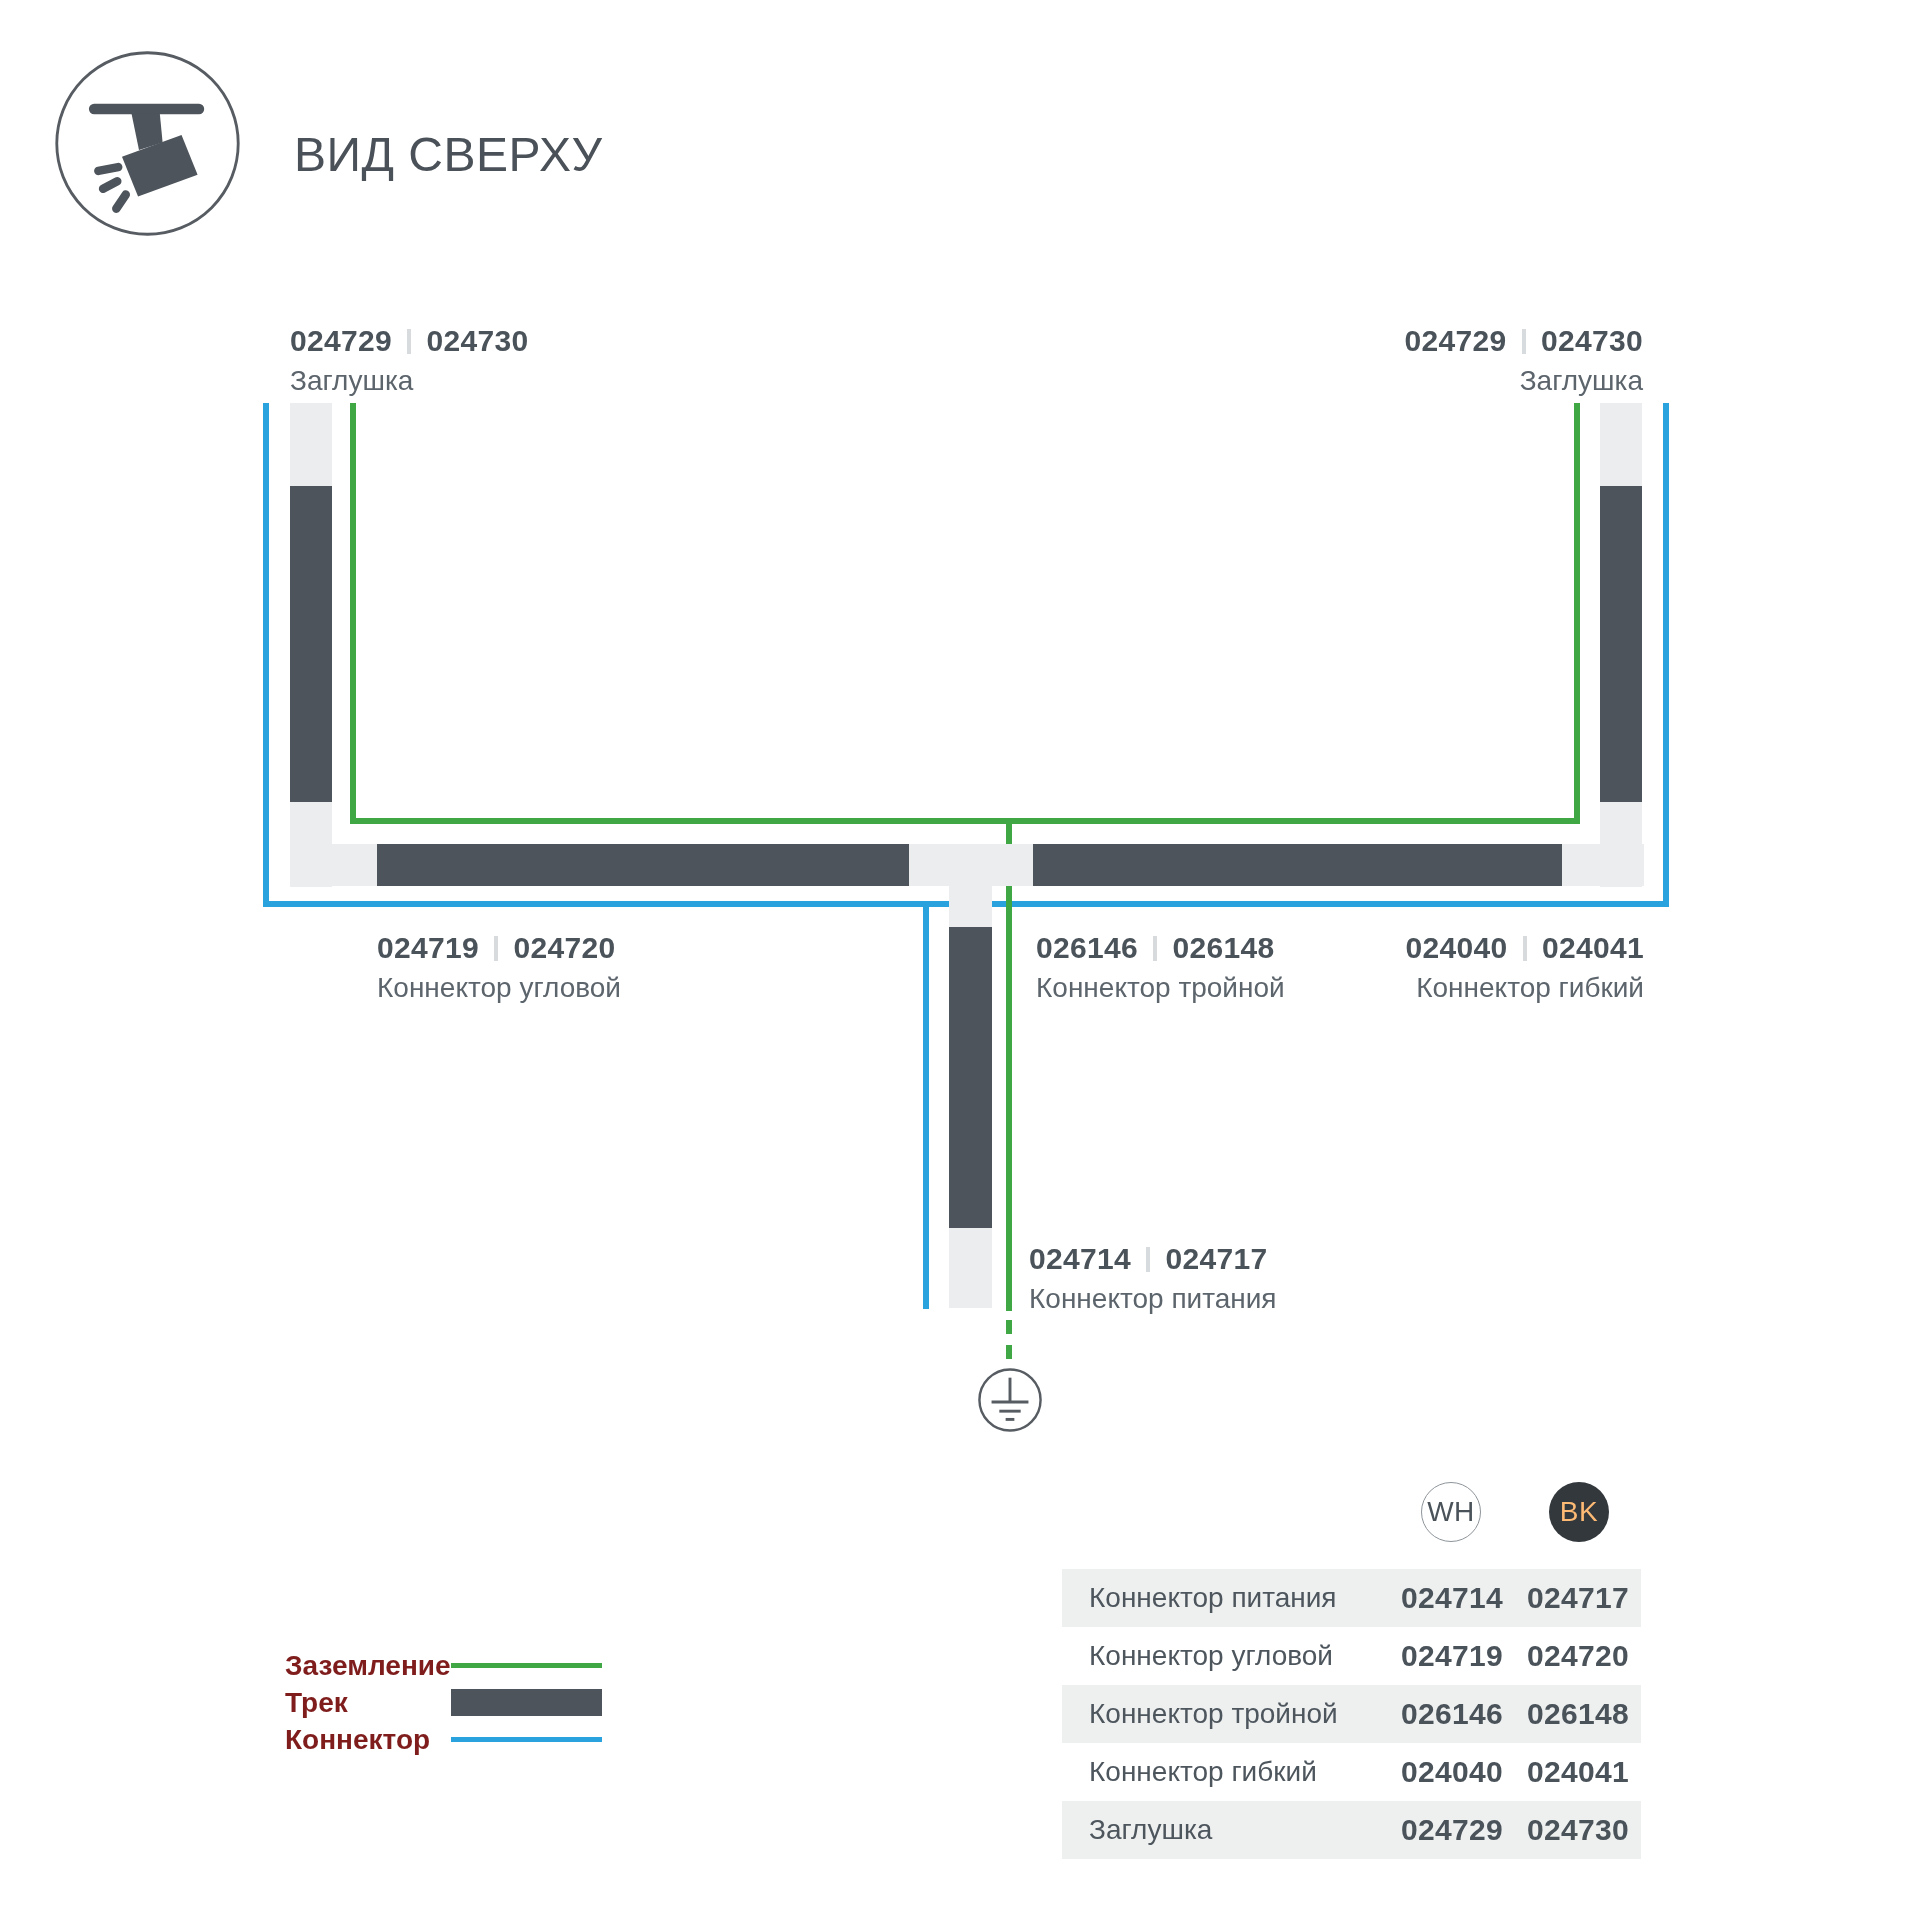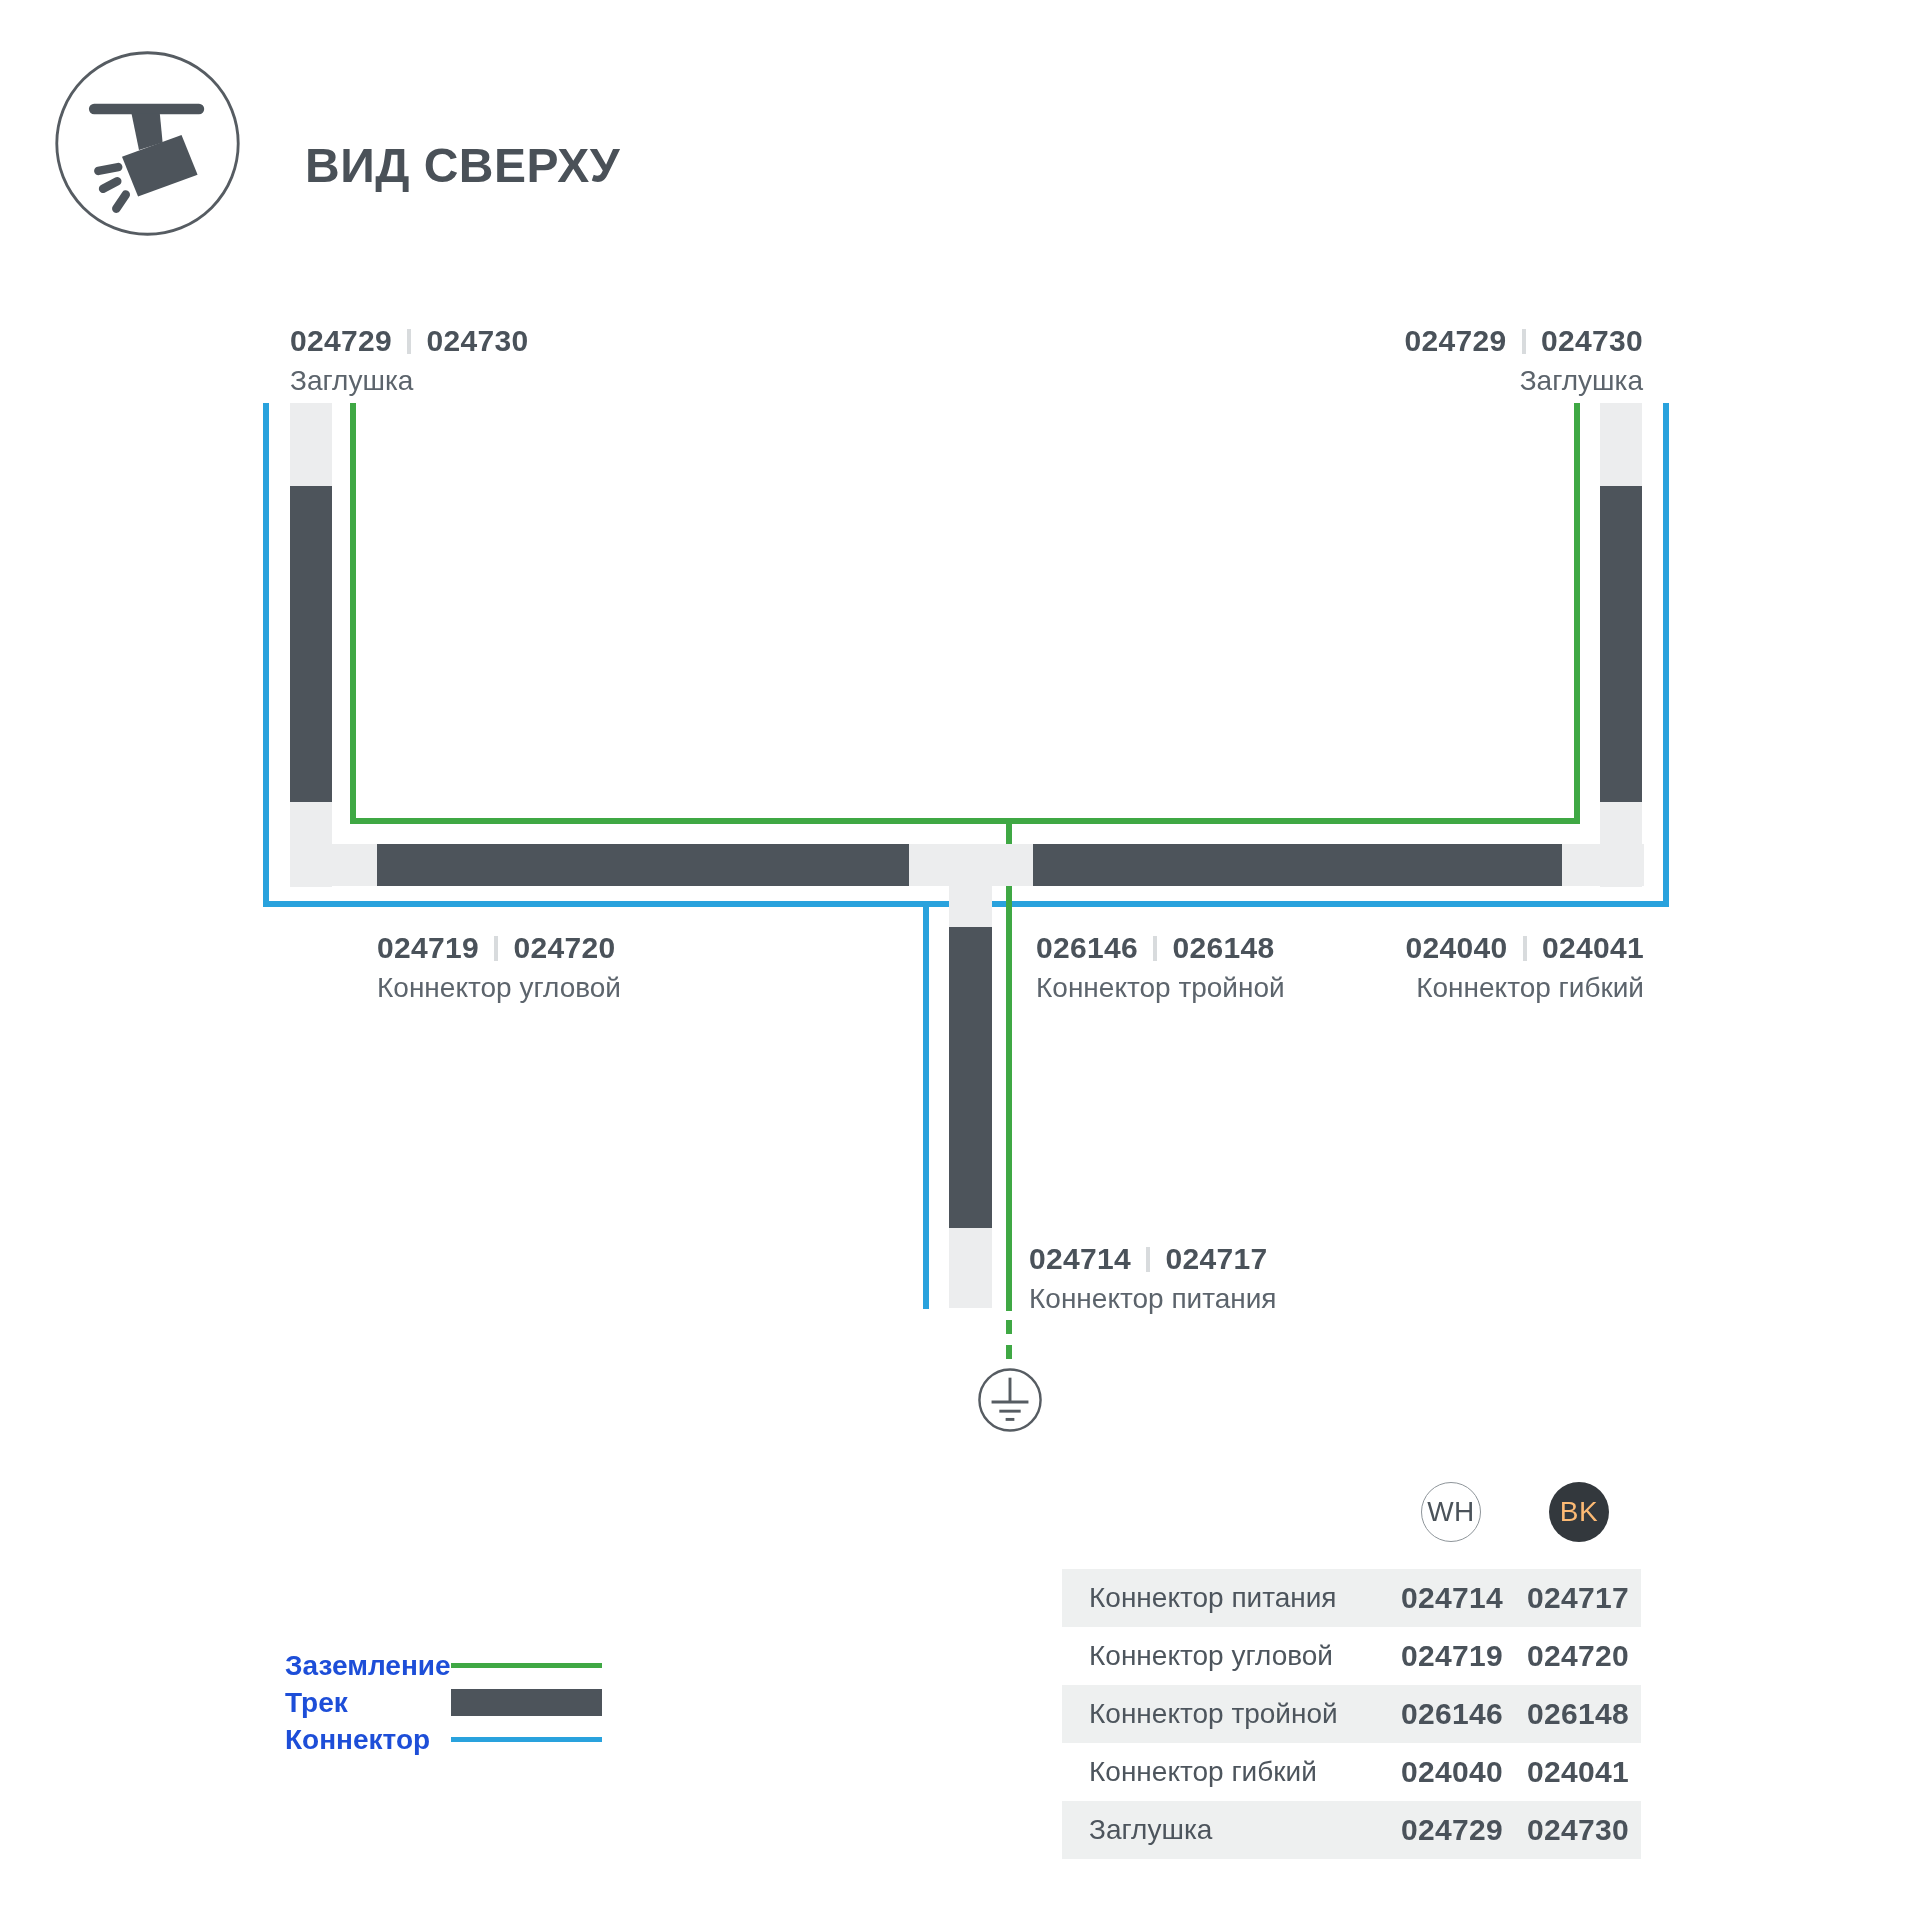--- a/index.html
+++ b/index.html
@@ -1,21 +1,21 @@
 <!DOCTYPE html>
 <html><head>
 <meta charset="utf-8">
 <style>
   html,body{margin:0;padding:0;background:#fff;}
   .canvas{position:relative;width:1931px;height:1931px;background:#ffffff;
           font-family:"Liberation Sans",sans-serif;overflow:hidden;}
 
   
   .spot-icon{position:absolute;left:53px;top:49px;width:189px;height:189px;}
-  .title{position:absolute;left:293px;top:126px;margin:12px;font-size:48px;font-weight:700;
+  .title{position:absolute;left:293px;top:126px;margin:1px;font-size:48px;font-weight:400;
          letter-spacing:0.5px;color:#4A5158;white-space:nowrap;}
 
   
   .seg{position:absolute;}
   .blue{background:#29A2DD;}
   .green{background:#3FA844;}
   .green-dash{background:repeating-linear-gradient(to bottom,#3FA844 0 13.5px,transparent 13.5px 25px);}
   .strip{background:#ECEDEE;}
   .dark{background:#4D545B;}
 
@@ -24,21 +24,21 @@
   .dlabel .codes{display:flex;align-items:center;font-size:30px;font-weight:700;
                  letter-spacing:0.3px;color:#4A525A;}
   .dlabel.right .codes{justify-content:flex-end;}
   .dlabel.right{text-align:right;}
   .dlabel .sep{display:inline-block;width:3.9px;height:25px;background:#D8DBDD;margin:0 15.4px;}
   .dlabel .dname{font-size:28px;color:#5C646C;margin-top:6.8px;}
 
   
   .legend{position:absolute;left:285px;top:1647px;width:328px;}
   .legend-row{display:flex;align-items:center;height:37px;}
-  .legend-label{width:166px;font-size:28px;font-weight:600;color:#1d4ed8;}
+  .legend-label{width:166px;font-size:28px;font-weight:600;color:#7f1d1d;}
   .legend-swatch{width:151px;display:flex;align-items:center;}
   .sw-line{width:151px;height:5.8px;}
   .sw-bar{width:151px;height:27px;}
 
   
   .codes-table{position:absolute;left:1062px;top:1482px;width:579px;}
   .col-circle{position:absolute;top:0;width:60px;height:60px;border-radius:50%;
               display:flex;align-items:center;justify-content:center;
               font-size:28px;letter-spacing:0.5px;box-sizing:border-box;}
   .col-circle.wh{left:359px;background:#fff;border:1.9px solid #8E959A;color:#4B535A;}

